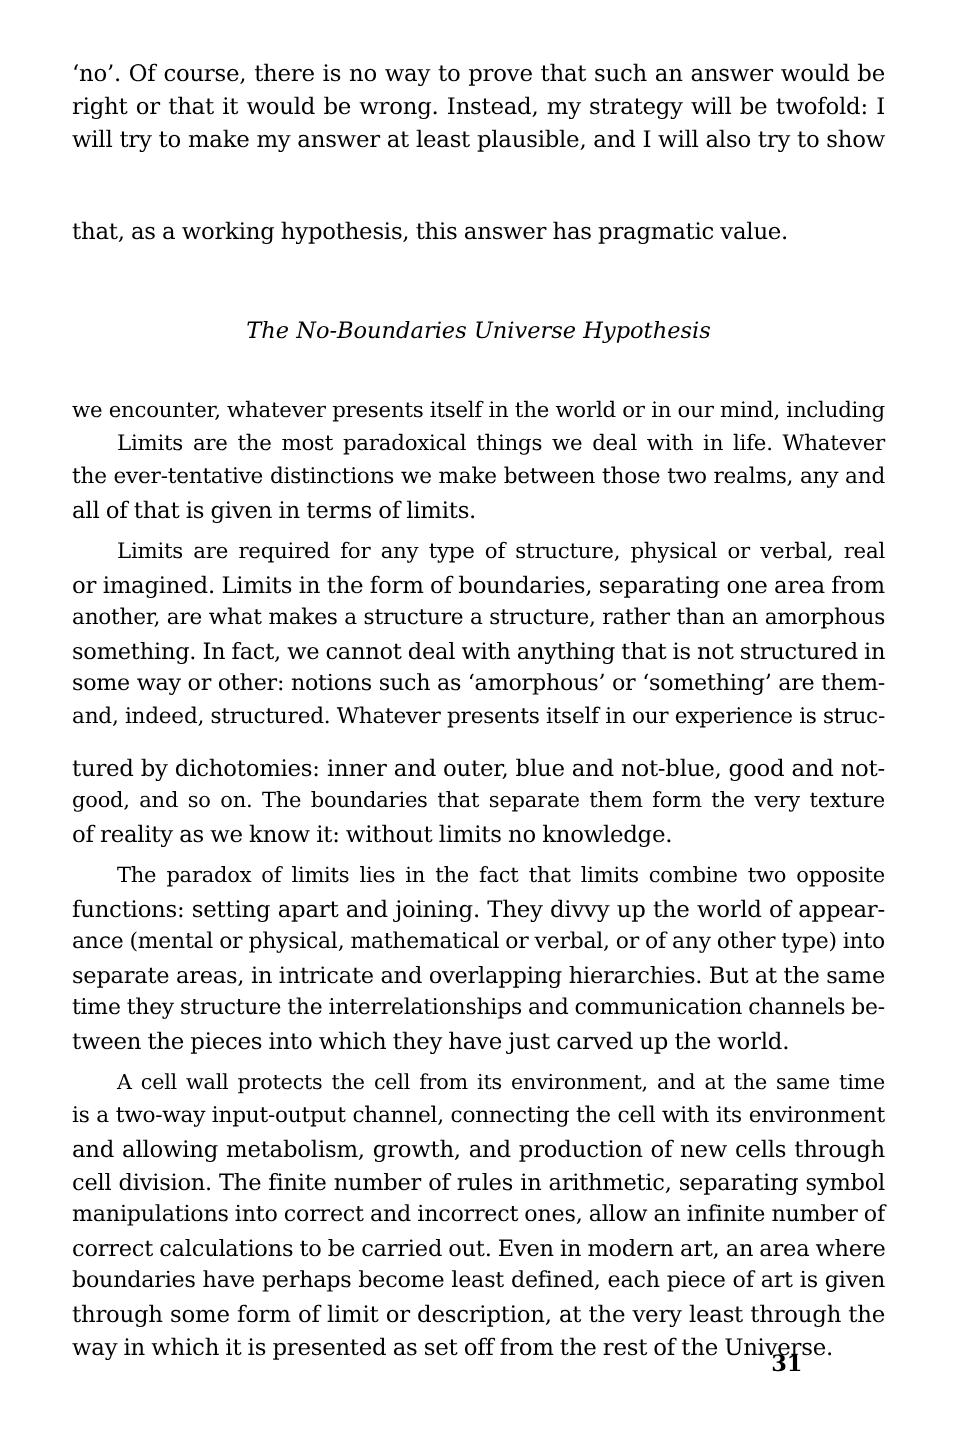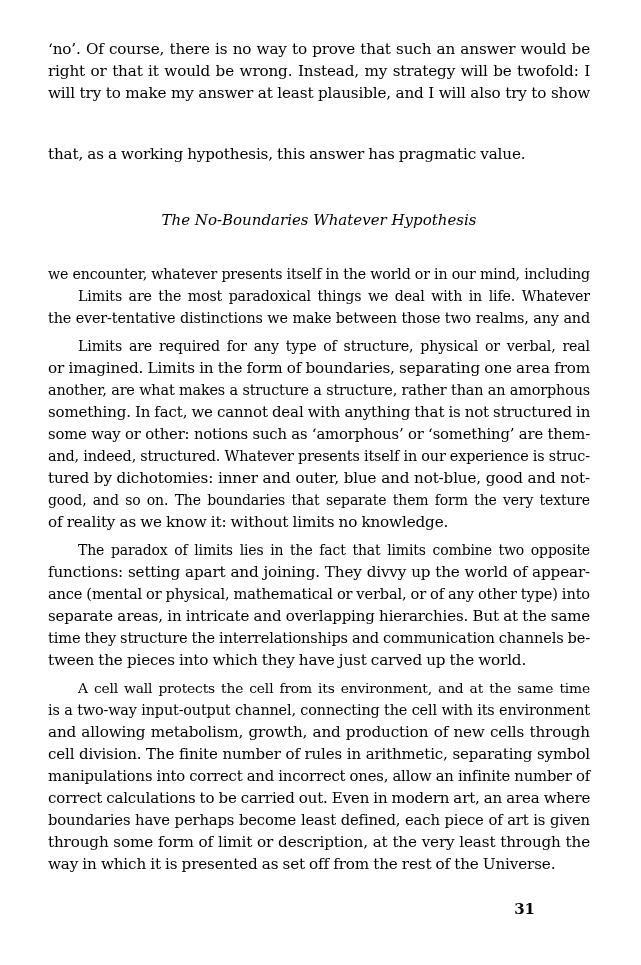--- a/index.html
+++ b/index.html
@@ -69,36 +69,37 @@
 
 <div class="page">
 
   <div class="para">
     <span class="line" style="white-space: nowrap;">‘no’.  Of course, there is no way to prove that such an answer would be</span>
     <span class="line" style="white-space: nowrap;">right or that it would be wrong.  Instead, my strategy will be twofold:  I</span>
     <span class="line" style="white-space: nowrap;">will try to make my answer at least plausible, and I will also try to show</span>
     <span class="line last" style="white-space: nowrap; margin-top: 39px;">that, as a working hypothesis, this answer has pragmatic value.</span>
   </div>
 
-  <div class="heading">The No-Boundaries Whatever Hypothesis</div>
+  <div class="heading">The No-Boundaries Universe Hypothesis</div>
 
   <div class="para">
     <span class="line" style="white-space: nowrap; font-size: 14.2px;">we encounter, whatever presents itself in the world or in our mind, including</span>
     <span class="line indent" style="white-space: nowrap; font-size: 14.2px;">Limits are the most paradoxical things we deal with in life.  Whatever</span>
     <span class="line" style="white-space: nowrap; font-size: 14.4px;">the ever-tentative distinctions we make between those two realms, any and</span>
+    <span class="line last" style="white-space: nowrap;">all of that is given in terms of limits.</span>
   </div>
 
   <div class="para">
     <span class="line indent" style="white-space: nowrap; font-size: 14.2px;">Limits are required for any type of structure, physical or verbal, real</span>
     <span class="line" style="white-space: nowrap;">or imagined.  Limits in the form of boundaries, separating one area from</span>
     <span class="line" style="white-space: nowrap; font-size: 14.4px;">another, are what makes a structure a structure, rather than an amorphous</span>
     <span class="line" style="white-space: nowrap; font-size: 15px;">something.  In fact, we cannot deal with anything that is not structured in</span>
     <span class="line" style="white-space: nowrap; font-size: 14.8px;">some way or other:  notions such as ‘amorphous’ or ‘something’ are them-</span>
     <span class="line" style="white-space: nowrap; font-size: 14.4px;">and, indeed, structured.  Whatever presents itself in our experience is struc-</span>
-    <span class="line" style="white-space: nowrap;">tured by dichotomies:  inner and outer, blue and not-blue, good and not-</span>
+    <span class="line" style="white-space: nowrap; margin-top: 12px;">tured by dichotomies:  inner and outer, blue and not-blue, good and not-</span>
     <span class="line" style="white-space: nowrap; font-size: 14px;">good, and so on.  The boundaries that separate them form the very texture</span>
     <span class="line last" style="white-space: nowrap;">of reality as we know it:  without limits no knowledge.</span>
   </div>
 
   <div class="para">
     <span class="line indent" style="white-space: nowrap; font-size: 14px;">The paradox of limits lies in the fact that limits combine two opposite</span>
     <span class="line" style="white-space: nowrap;">functions:  setting apart and joining.  They divvy up the world of appear-</span>
     <span class="line" style="white-space: nowrap; font-size: 14.6px;">ance (mental or physical, mathematical or verbal, or of any other type) into</span>
     <span class="line" style="white-space: nowrap; font-size: 15px;">separate areas, in intricate and overlapping hierarchies.  But at the same</span>
     <span class="line" style="white-space: nowrap; font-size: 14.6px;">time they structure the interrelationships and communication channels be-</span>

